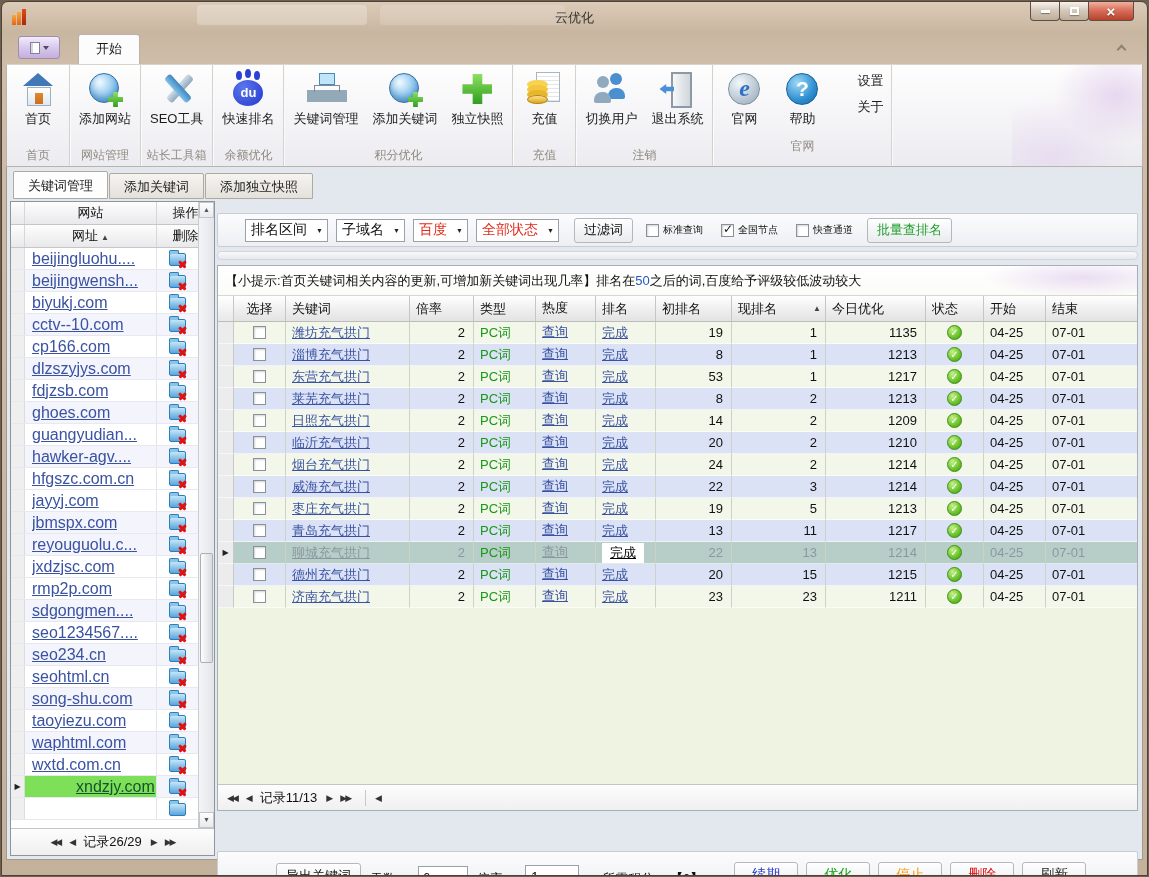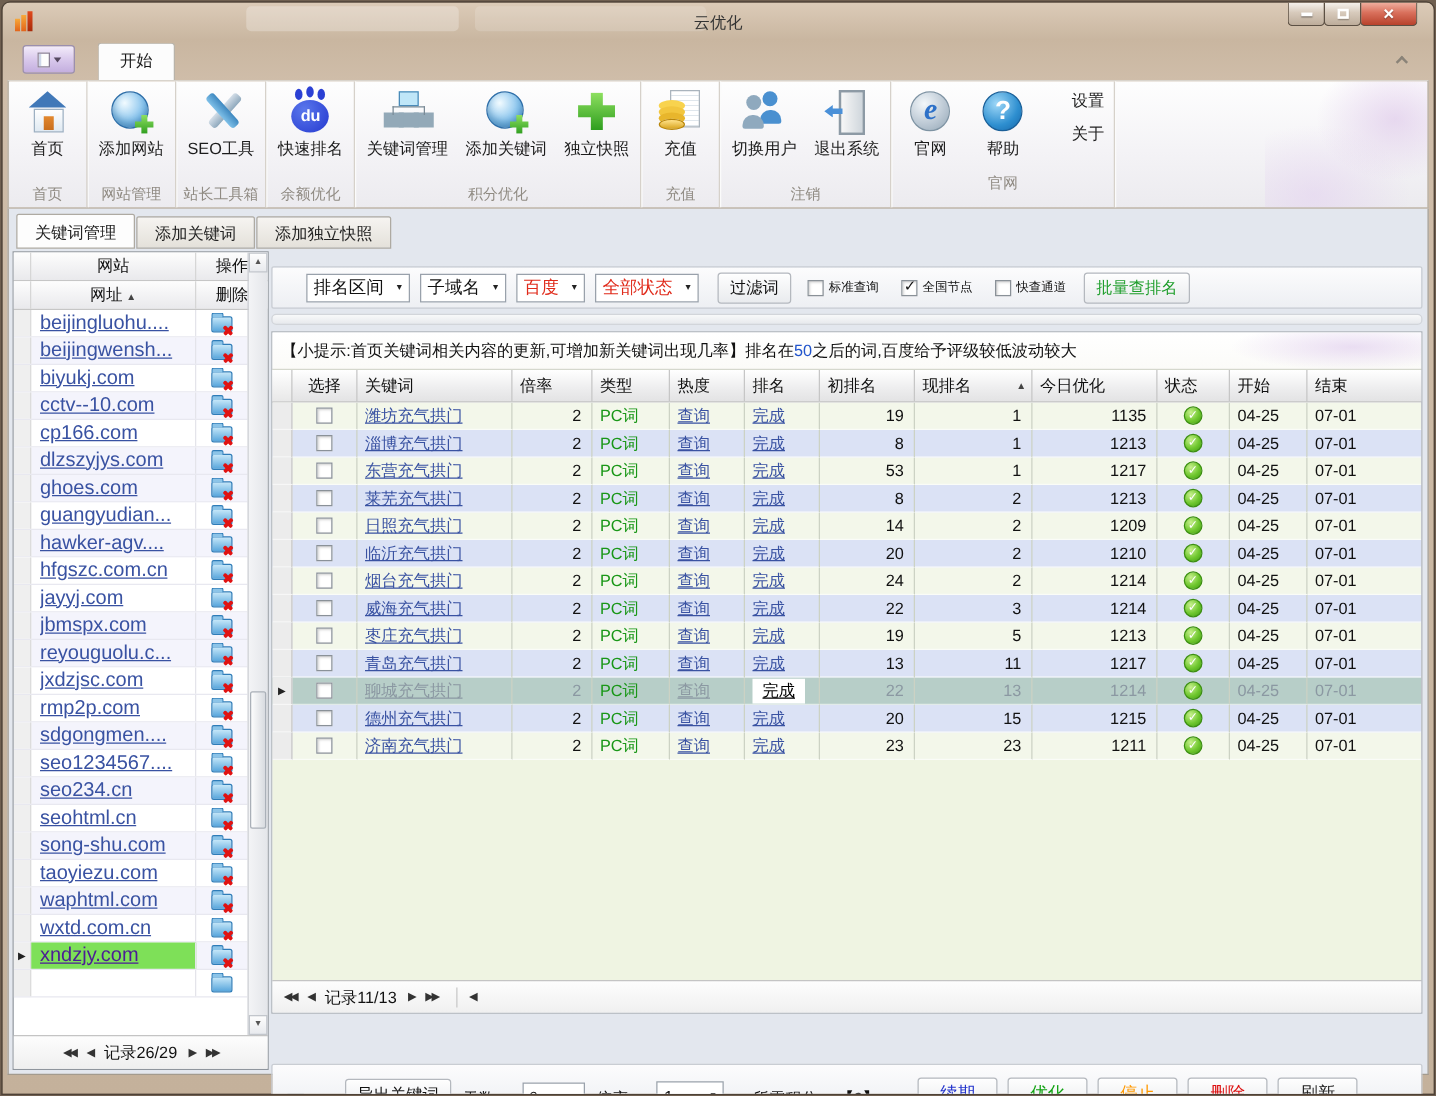--- a/index.html
+++ b/index.html
@@ -92,21 +92,21 @@
 .shead .c2 { flex:1; text-align:center; line-height:22px; }
 .sort-a { font-size:8px; color:#444; margin-left:3px; }
 .slist { position:absolute; left:0; right:16px; top:46px; bottom:27px; overflow:hidden; }
 .srow { display:flex; height:22px; border-bottom:1px solid #e8e8f0; background:#fff; font-size:16px; align-items:center; }
 .srow.alt { background:#f4f4fc; }
 .srow .sind { width:14px; align-self:stretch; background:#efefef; border-right:1px solid #dcdcdc; text-align:center; font-size:8px; line-height:22px; color:#222; }
 .srow.selected .sind::after { content:"▶"; }
 .srow .scell { width:132px; align-self:stretch; display:flex; align-items:center; padding-left:7px; border-right:1px solid #e4e4ea; }
 .srow.selected .scell { background:#7ee058; }
 .srow .slink { color:#3952a2; text-decoration:underline; white-space:nowrap; overflow:hidden; }
-.srow.selected .slink { color:#4c1d95; }
+.srow.selected .slink { color:#14532d;margin-left:44px; }
 .srow .sdel { flex:1; display:flex; justify-content:center; }
 .fold { position:relative; width:17px; height:13px; border:1px solid #2e7cb8; border-radius:2px; background:linear-gradient(#c4e6f8,#58a6dc); margin-top:2px; }
 .fold::before { content:""; position:absolute; top:-4px; left:-1px; width:8px; height:3px; background:#8cc4e8; border:1px solid #2e7cb8; border-bottom:none; border-radius:2px 2px 0 0; }
 .fold .xa,.fold .xb { position:absolute; right:-2px; bottom:0; width:9px; height:2.5px; background:#e01212; border-radius:1px; }
 .fold .xa { transform:rotate(45deg); } .fold .xb { transform:rotate(-45deg); }
 .sscroll { position:absolute; right:0; top:0; bottom:27px; width:16px; background:linear-gradient(90deg,#f3f4f6,#e4e6ea); border-left:1px solid #c9ccd1; }
 .sbarr { height:16px; border:1px solid #c2c6cc; background:linear-gradient(#fdfdfd,#e8eaee); text-align:center; font-size:7px; line-height:14px; color:#555; }
 .sbarr.dn { position:absolute; bottom:0; left:0; right:0; }
 .sthumb { position:absolute; left:1px; right:1px; top:56%; height:110px; border:1px solid #aab0b8; border-radius:2px; background:linear-gradient(90deg,#fdfdfd,#d8dbe0); }
 .pgbar { position:absolute; left:0; right:0; bottom:0; height:27px; border-top:1px solid #c4c4c4; background:linear-gradient(#fdfdfd,#efefef);
@@ -131,21 +131,21 @@
 .gridpanel { position:absolute; left:0; right:0; top:64px; height:546px; background:#fff; border:1px solid #a8aeb6; display:flex; flex-direction:column; }
 .tipbar { position:relative; height:30px; border-bottom:1px solid #d5d8cd; font-size:13px; color:#111; line-height:29px; padding-left:7px; white-space:nowrap; overflow:hidden;
   background:linear-gradient(#ffffff,#fbfbf8); }
 .tipbar::after { content:""; position:absolute; right:0; top:0; width:220px; height:100%;
   background:radial-gradient(ellipse 130px 25px at 75% 40%,rgba(214,190,232,.5),transparent 75%); }
 .tip-num { color:#2255cc; }
 .ghead { display:flex; height:26px; background:linear-gradient(#ffffff,#ededee 60%,#e3e3e4); border-bottom:1px solid #bcbcbc; font-size:13px; color:#111; }
 .gh { border-right:1px solid #c6c6c6; padding:0 0 0 6px; line-height:25px; white-space:nowrap; overflow:hidden; }
 .gh.c-cur { display:flex; justify-content:space-between; padding-right:4px; }
 .c-ind { width:16px; } .c-sel { width:52px; } .c-kw { width:124px; } .c-rate { width:64px; } .c-type { width:62px; }
-.c-hot { width:60px; } .c-rank { width:60px; } .c-init { width:76px; } .c-cur { width:94px; } .c-today { width:100px; }
+.c-hot { width:60px;font-family:Liberation Mono, monospace; } .c-rank { width:60px; } .c-init { width:76px; } .c-cur { width:94px; } .c-today { width:100px; }
 .c-status { width:58px; } .c-start { width:62px; } .c-end { flex:1; }
 .gh.c-ind { background:linear-gradient(#ffffff,#e8e8e8); }
 .gbody { height:286px; overflow:hidden; }
 .grow { display:flex; height:22px; background:#f3f7ea; font-size:13px; color:#111; }
 .grow.alt { background:#dbe2f5; }
 .grow.selected { background:#b7cec8; }
 .gc { border-right:1px solid #ccd2c4; border-bottom:1px solid rgba(255,255,255,.6); padding-left:6px; line-height:21px; white-space:nowrap; overflow:hidden; }
 .gc.c-ind { background:#ececec; border-right:1px solid #c8c8c8; padding:0; text-align:center; font-size:8px; color:#222; }
 .grow.selected .c-ind::after { content:"▶"; }
 .gc.c-sel { display:flex; align-items:center; justify-content:center; padding:0; }
@@ -388,20 +388,32 @@
             <span class="scell">
               <a class="slink">dlzszyjys.com</a>
             </span>
             <span class="sdel">
               <span class="fold">
                 <i class="xa"></i>
                 <i class="xb"></i>
               </span>
             </span>
           </div>
+          <div class="srow">
+            <span class="sind"></span>
+            <span class="scell">
+              <a class="slink">fdjzsb.com</a>
+            </span>
+            <span class="sdel">
+              <span class="fold">
+                <i class="xa"></i>
+                <i class="xb"></i>
+              </span>
+            </span>
+          </div>
           <div class="srow alt">
             <span class="sind"></span>
             <span class="scell">
               <a class="slink">ghoes.com</a>
             </span>
             <span class="sdel">
               <span class="fold">
                 <i class="xa"></i>
                 <i class="xb"></i>
               </span>

